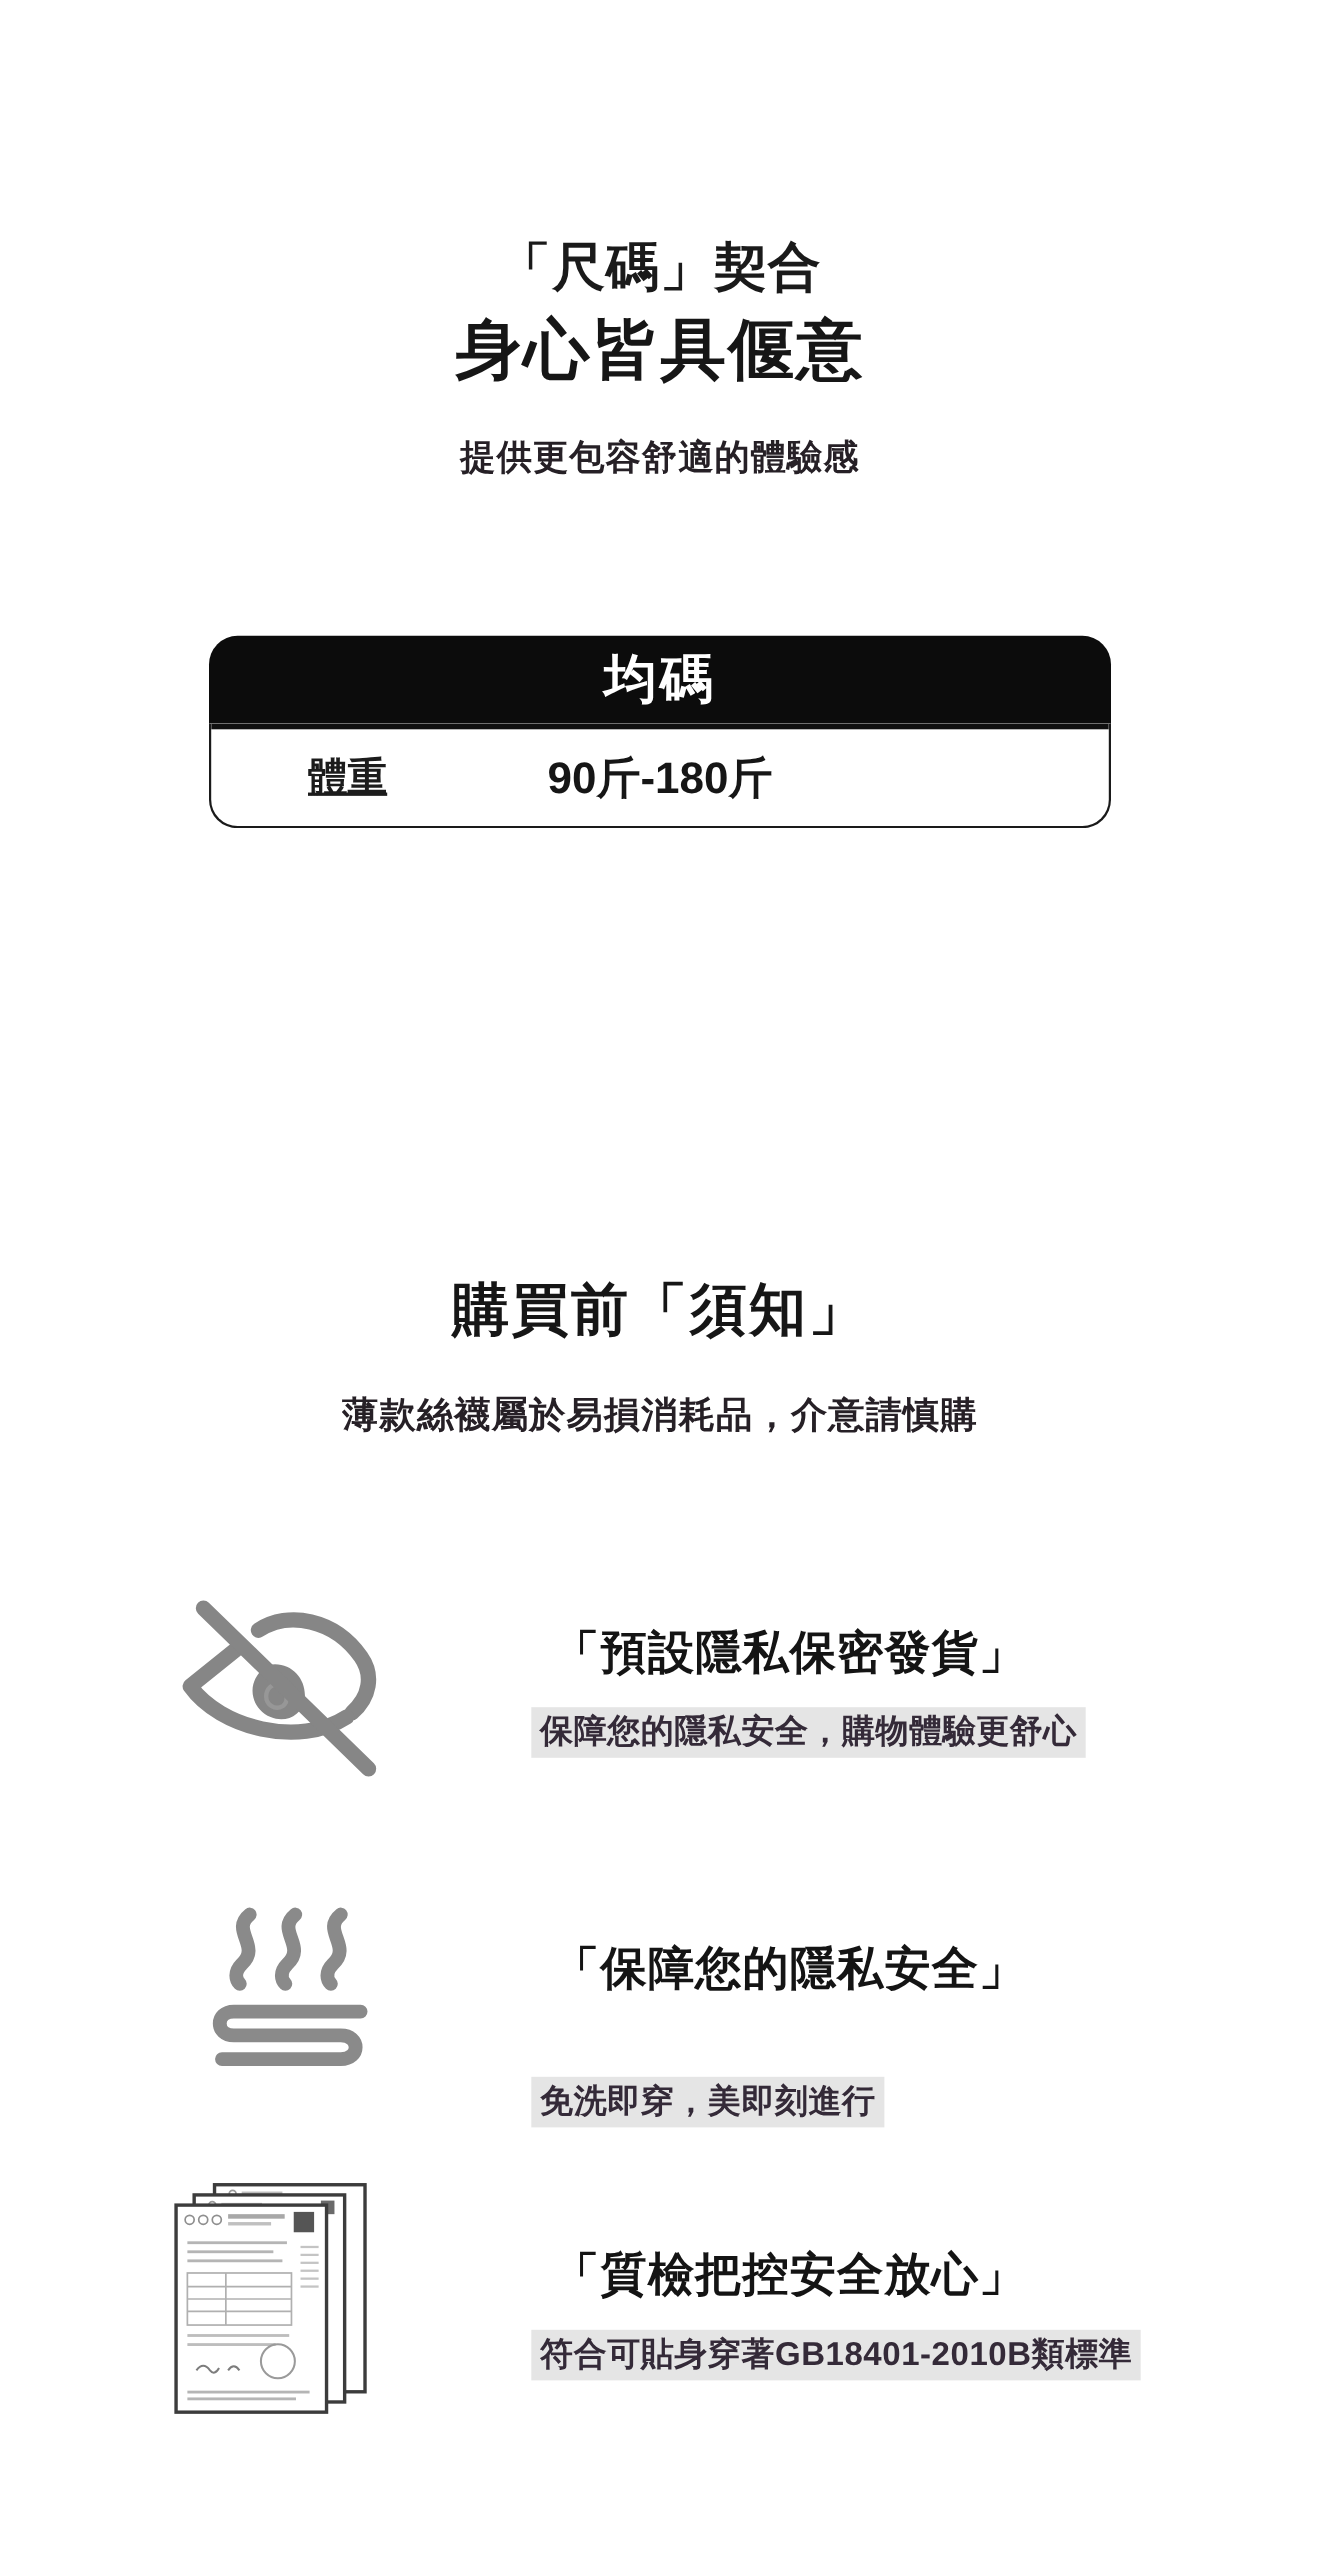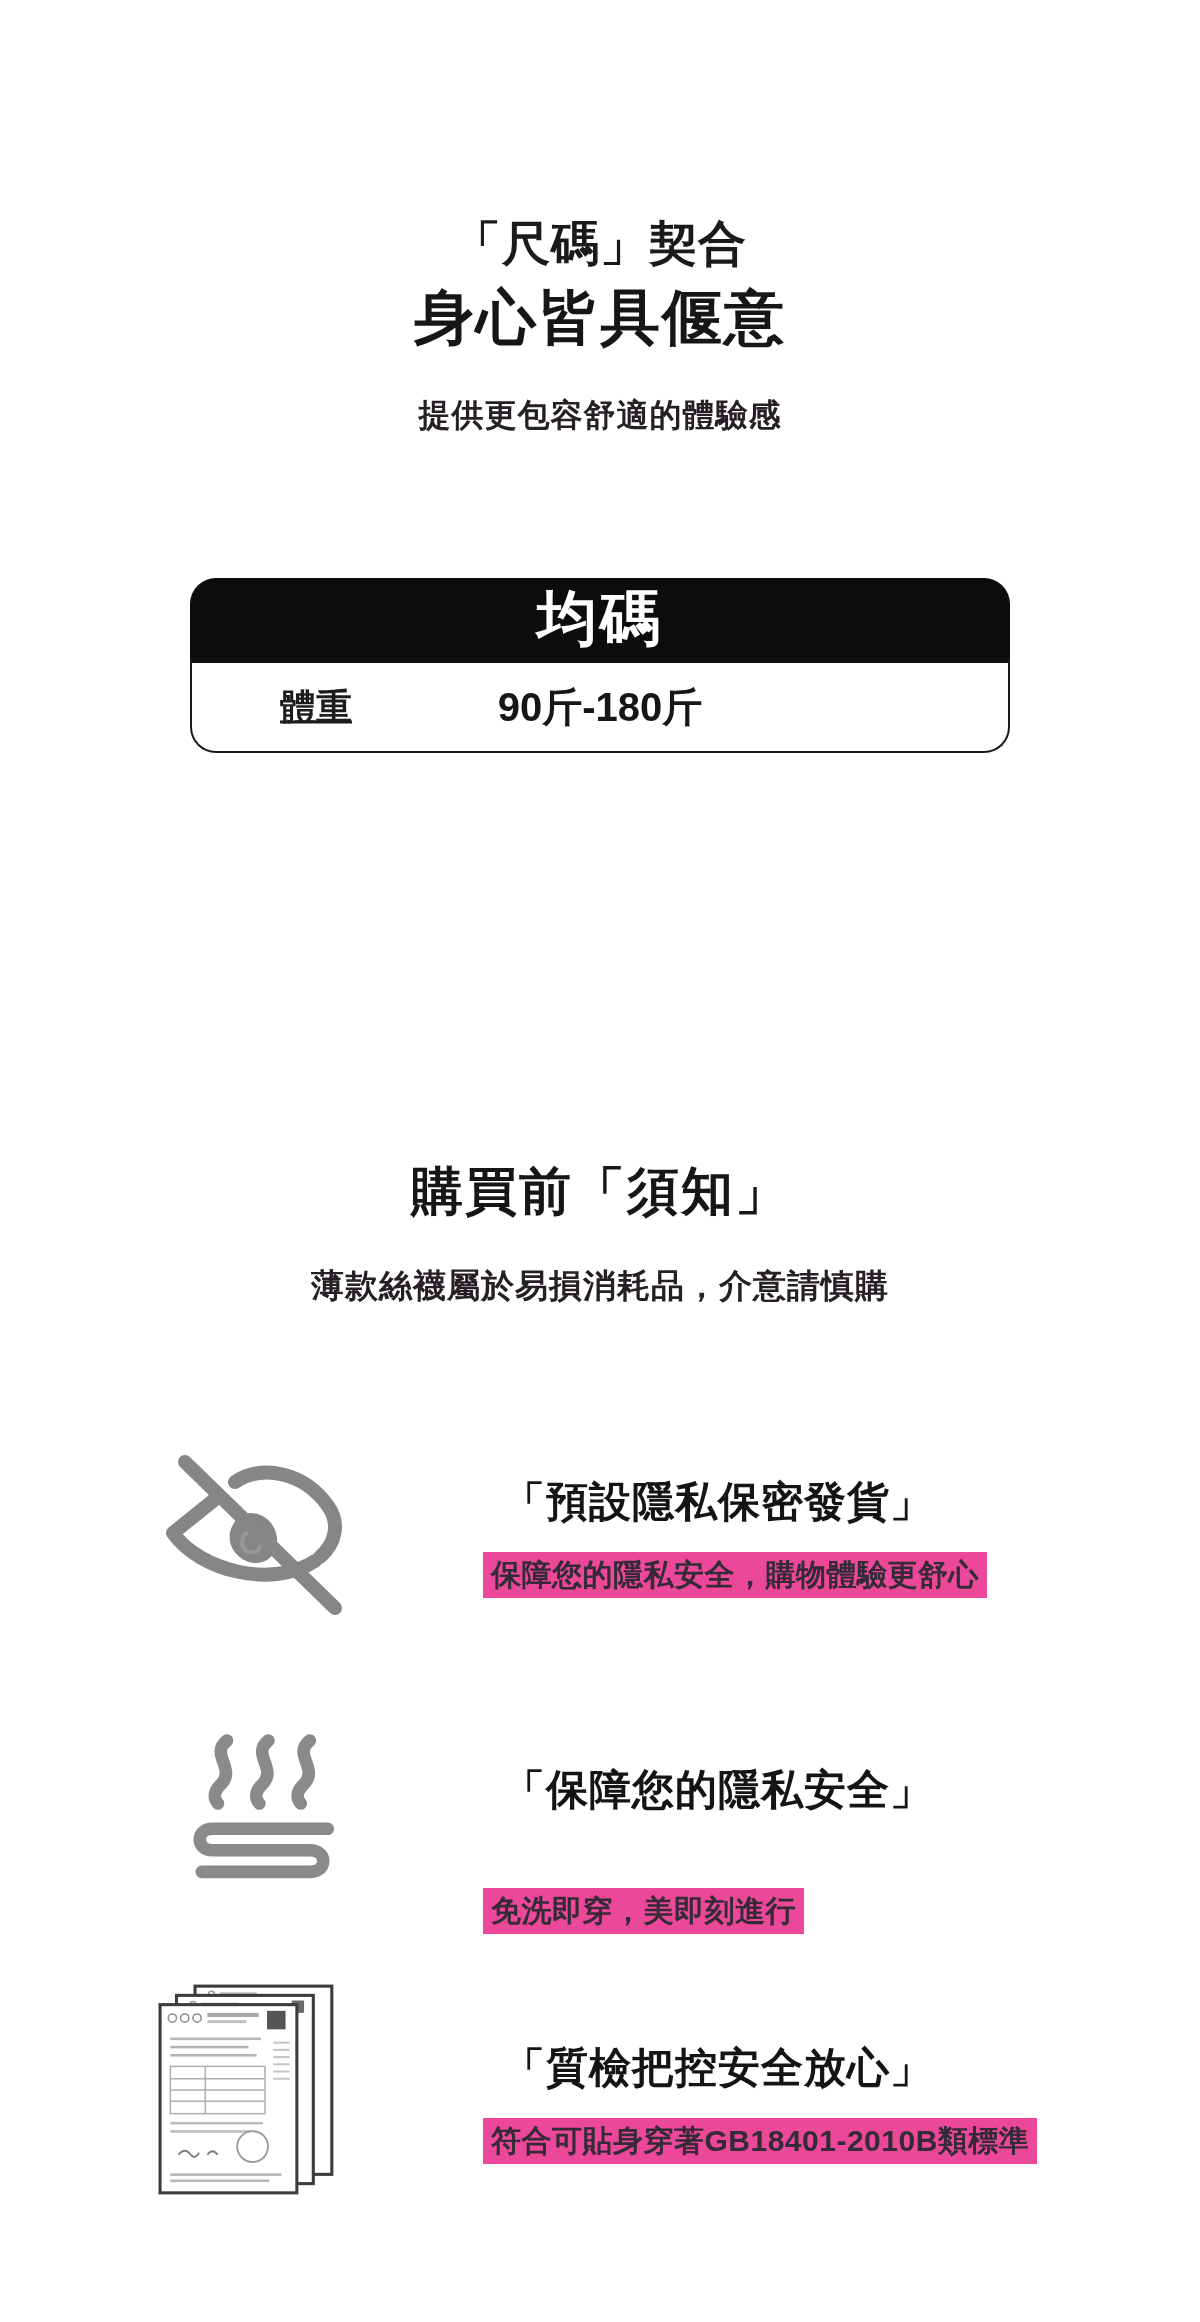--- a/index.html
+++ b/index.html
@@ -28,21 +28,21 @@
   .sub-1 {
     top: 394px; font-size: 32px; line-height: 42px;
     font-weight: 700; color: #262026; letter-spacing: 1px;
   }
 
   
   .size-table { left: 190px; top: 578px; width: 820px; }
   .size-table-header {
     height: 80px; background: #0c0c0c;
     border-radius: 26px 26px 0 0;
-    color: #ffffff; font-size: 60px; font-weight: 700;
+    color: #ffffff; font-size: 48px; font-weight: 700;
     text-align: center; line-height: 82px; letter-spacing: 3px;
   }
   .size-table-body {
     border: 2px solid #1a1a1a; border-top: none;
     border-radius: 0 0 26px 26px;
     background: #ffffff; overflow: hidden;
   }
   .size-row { position: relative; width: 100%; }
   .size-row.row-height { height: 120px; }
   .size-row.row-weight { height: 88px; }
@@ -76,21 +76,21 @@
     font-weight: 700; color: #262026; letter-spacing: 1px;
   }
 
   .item-title {
     left: 503px; font-size: 42px; line-height: 52px;
     font-weight: 700; color: #141414; white-space: nowrap; letter-spacing: 1px;
   }
   .item-desc {
     left: 483px; font-size: 30px; line-height: 40px;
     font-weight: 700; color: #342a38; white-space: nowrap;
-    background: #ec4899; padding: 3px 8px; letter-spacing: 0.5px;
+    background: #e5e5e5; padding: 3px 8px; letter-spacing: 0.5px;
   }
   .it1-title { top: 1476px; }
   .it1-desc  { top: 1552px; }
   .it2-title { top: 1764px; }
   .it2-desc  { top: 1888px; }
   .it3-title { top: 2042px; }
   .it3-desc  { top: 2118px; }
 
   .icon-box { position: absolute; }
   .eye-box   { left: 150px; top: 1440px; width: 210px; height: 190px; }

